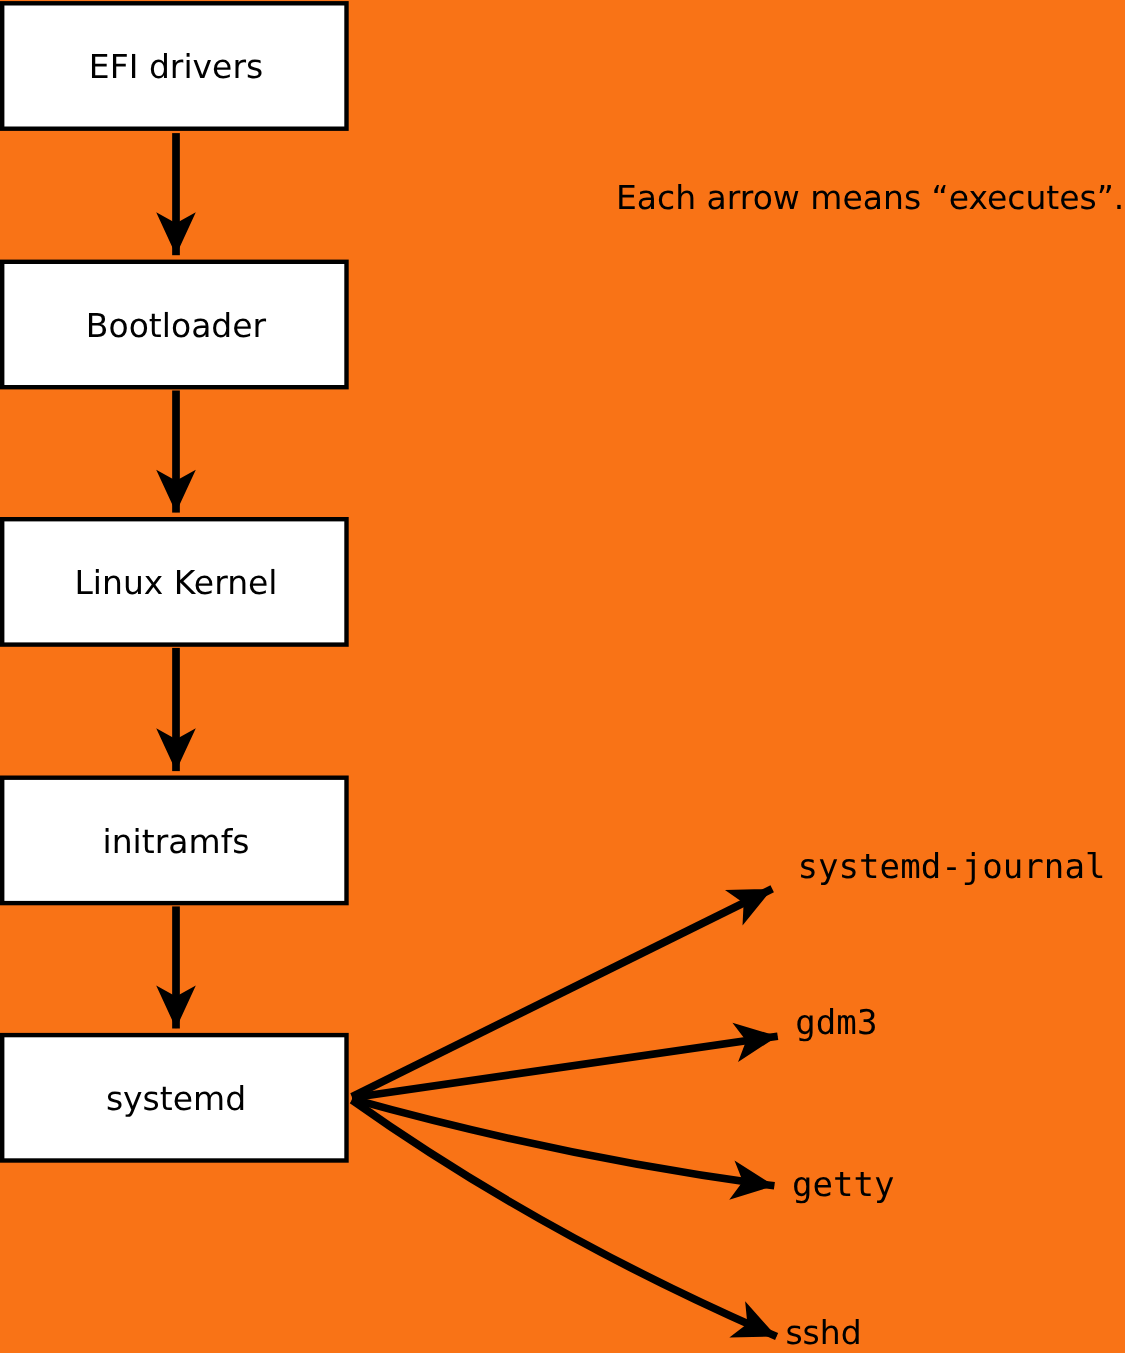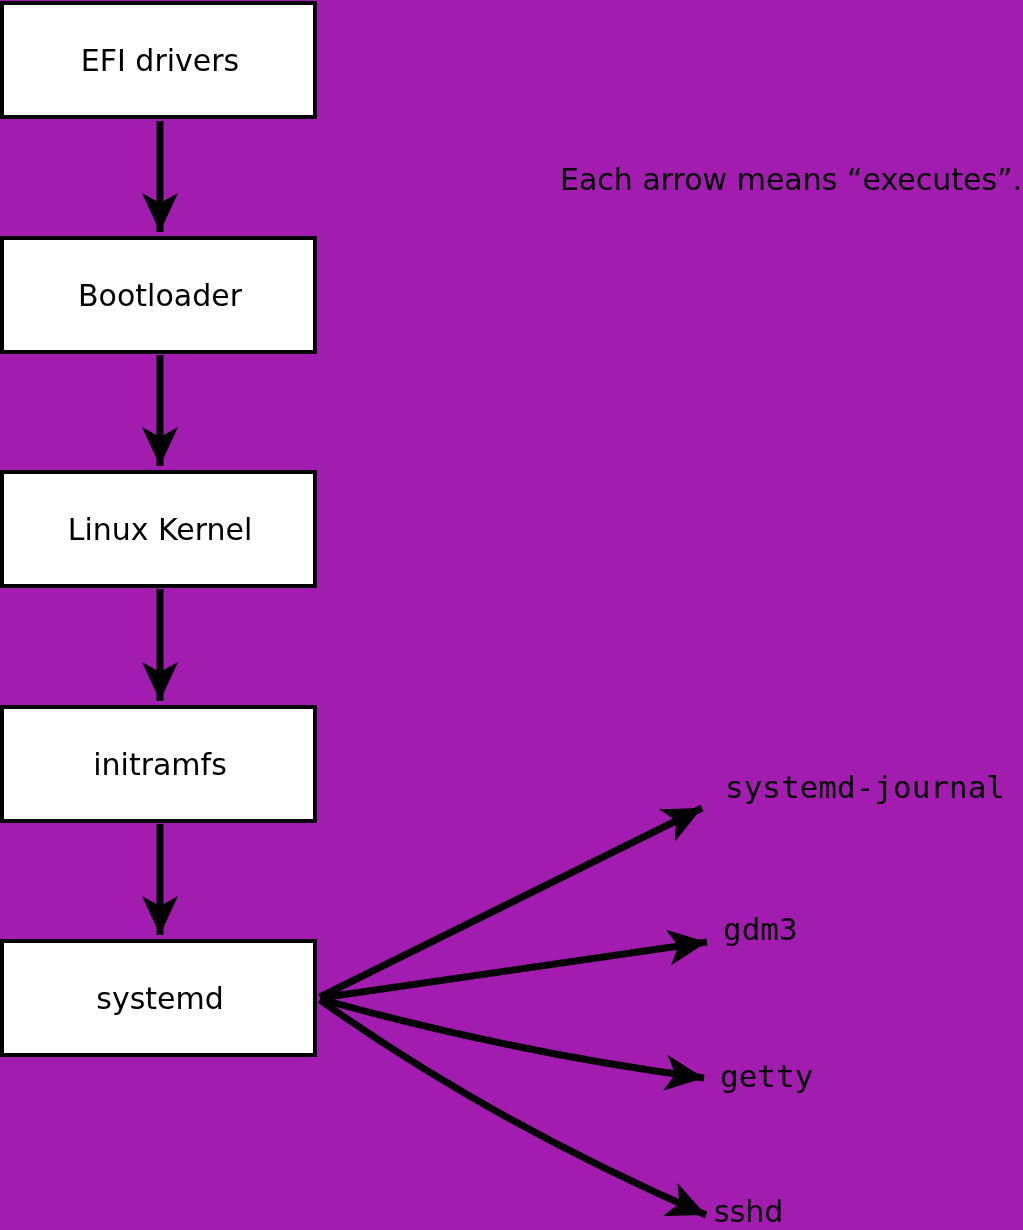--- a/index.html
+++ b/index.html
@@ -4,21 +4,21 @@
 <style>
   html, body {
     margin: 0;
     padding: 0;
     background: #ffffff;
   }
   .canvas {
     position: relative;
     width: 1023px;
     height: 1230px;
-    background: #a21caf;
+    background: #f97316;
     overflow: hidden;
   }
   svg { display: block; }
   .node-box {
     fill: #ffffff;
     stroke: #000000;
     stroke-width: 4;
   }
   .edge {
     stroke: #000000;

